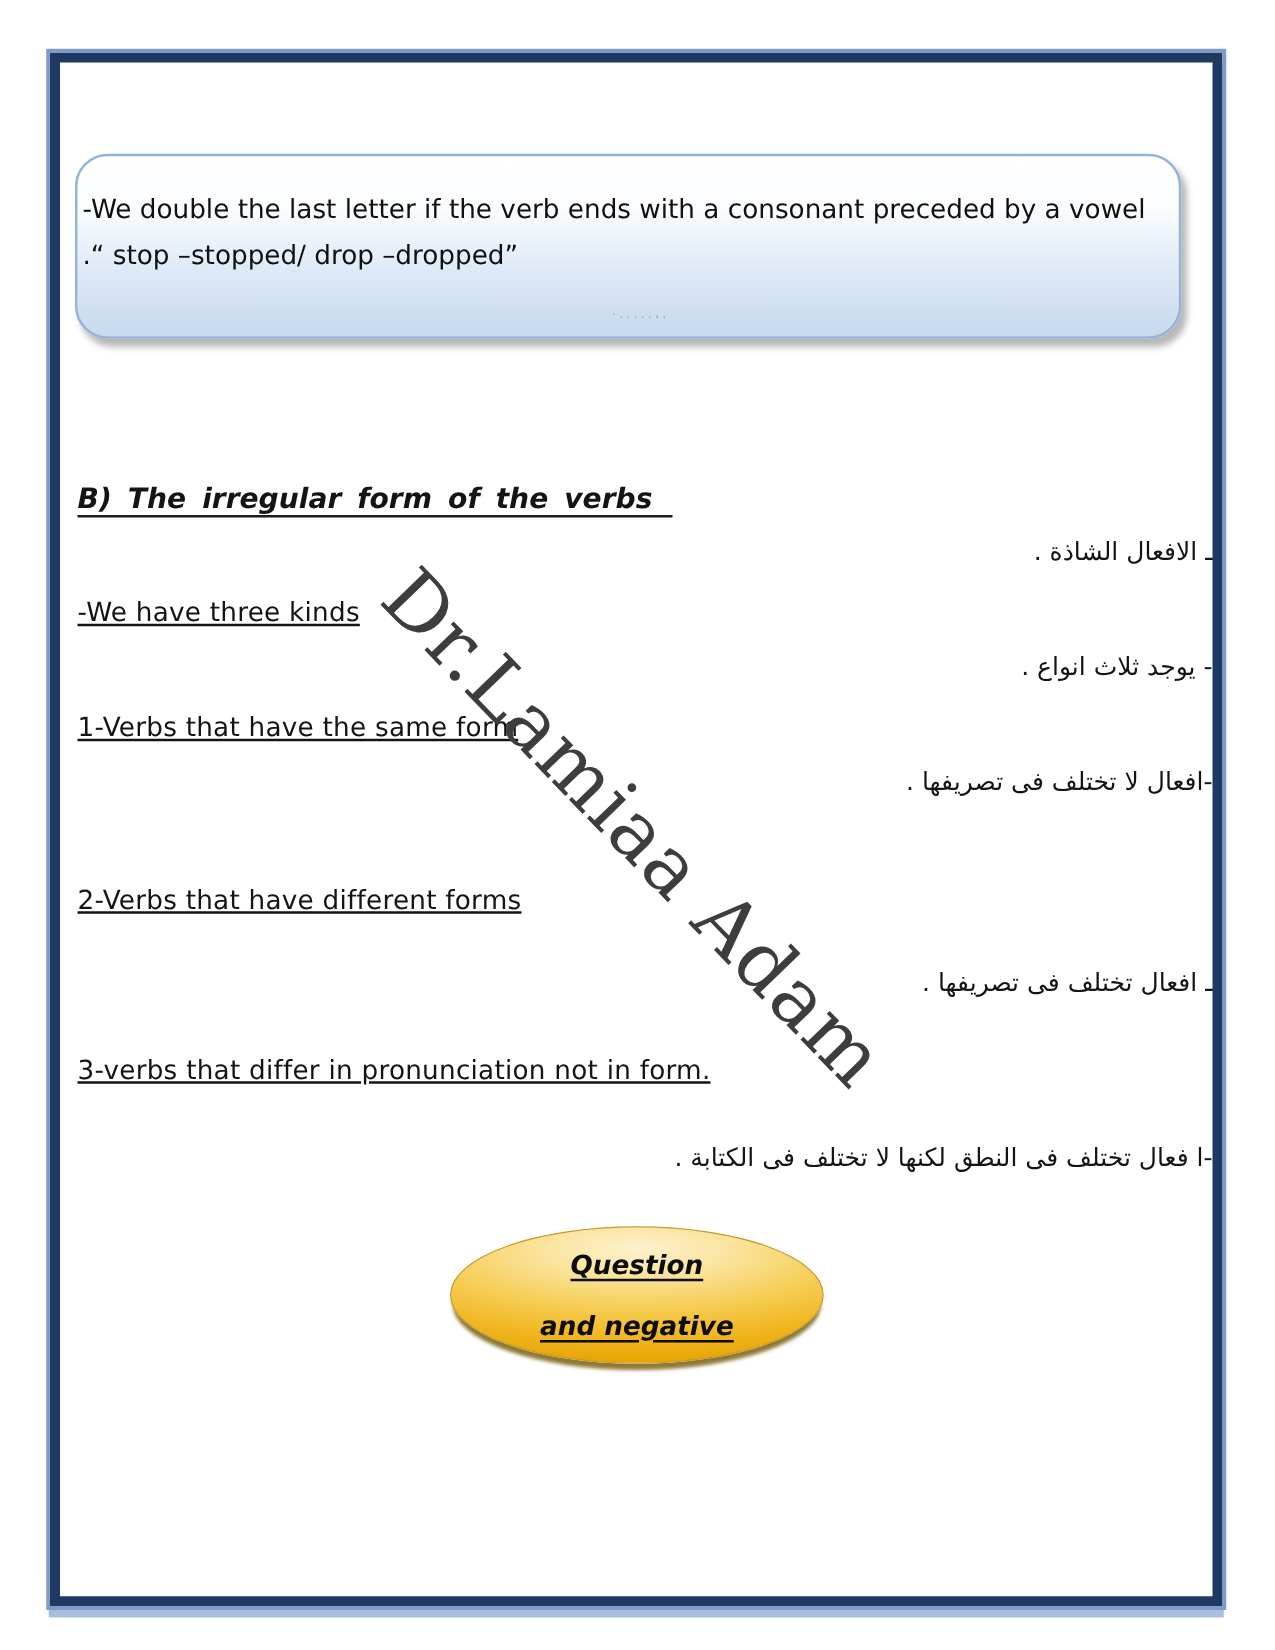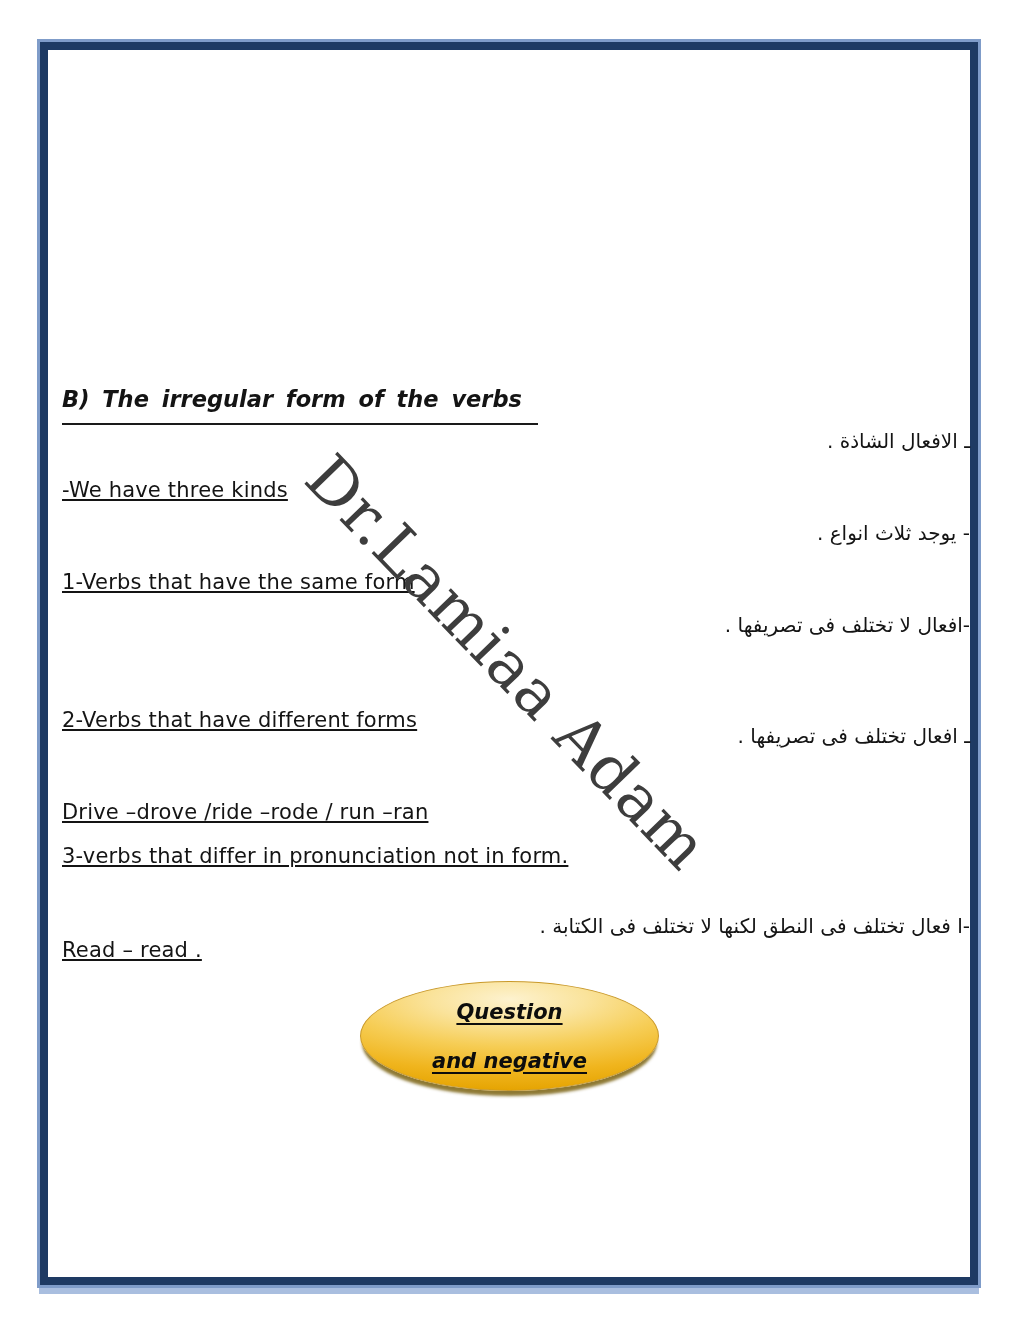--- a/index.html
+++ b/index.html
@@ -29,21 +29,21 @@
     white-space:nowrap; overflow:hidden;
   }
   .content { position:absolute; left:50px; top:0; width:920px; height:100%; }
   .line { position:absolute; width:100%; }
   .en { font-size:21px; padding-left:12px; text-align:left; letter-spacing:.2px;text-decoration:underline; }
   .ar { font-size:20px; padding-right:25px; text-align:right; direction:rtl;
         font-family:"DejaVu Sans", sans-serif; }
   .heading { position:absolute; left:62px; top:386px; font-size:22.5px;
              font-weight:bold; font-style:italic; }
   .heading span { display:inline-block; border-bottom:2.5px solid #1a1a1a;
-                  padding-right:16px; padding-bottom:11px; word-spacing:5px; }
+                  padding-right:16px; padding-bottom:0; word-spacing:5px; }
   .watermark {
     position:absolute; left:235px; top:624px; width:540px; text-align:center;
     font-family:"DejaVu Serif", serif; font-size:63px; color:#3d3d3d;
     transform:rotate(46deg); transform-origin:center; letter-spacing:1px;
     white-space:nowrap; z-index:3; pointer-events:none;
   }
   .ellipse {
     position:absolute; left:360px; top:981px; width:297px; height:108px;
     border-radius:50%;
     background:radial-gradient(120% 95% at 50% 16%, #fdf2cf 0%, #fae39b 22%, #f6cd55 46%, #f0b51e 70%, #e5a300 90%, #d69700 100%);
@@ -58,39 +58,44 @@
   }
   .z2 { z-index:2; }
 </style>
 </head>
 <body>
 
 <div class="page">
 
   <div class="frame"></div>
 
+  <div class="callout">
+    <div class="callout-text">
+      <div>-We double the last letter if the verb ends with a consonant preceded by a vowel</div>
+      <div>.“ stop –stopped/ drop –dropped”</div>
+    </div>
+    <div class="callout-faint">· . .   .      . .  ،  .</div>
+  </div>
 
   <div class="heading">
     <span>B) The irregular form of the verbs</span>
   </div>
 
   <div class="watermark">Dr.Lamiaa Adam</div>
 
   <div class="content">
     <div class="line ar z2" style="top:429px" dir="rtl">ـ الافعال الشاذة .</div>
     <div class="line en z2" style="top:478px">-We have three kinds</div>
     <div class="line ar z2" style="top:521px" dir="rtl">- يوجد ثلاث انواع .</div>
     <div class="line en" style="top:570px">1-Verbs that have the same form</div>
     <div class="line ar z2" style="top:613px" dir="rtl">-افعال لا تختلف فى تصريفها .</div>
     <div class="line en z2" style="top:708px">2-Verbs that have different forms</div>
-    <div class="line ar z2" style="top:724px" dir="rtl">ـ افعال تختلف فى تصريفها .</div>
-    <div class="line en z2" style="top:800px">Drive –drove /ride –rode / run –ran</div>
+    <div class="line ar z2" style="top:774px" dir="rtl">ـ افعال تختلف فى تصريفها .</div>
     <div class="line en z2" style="top:844px">3-verbs that differ in pronunciation not in form.</div>
     <div class="line ar z2" style="top:914px" dir="rtl">-ا فعال تختلف فى النطق لكنها لا تختلف فى الكتابة .</div>
-    <div class="line en z2" style="top:938px">Read – read .</div>
 
   </div>
 
   <div class="ellipse">
     <div class="eline">Question</div>
     <div class="eline"> and negative</div>
   </div>
 
 </div>
 

